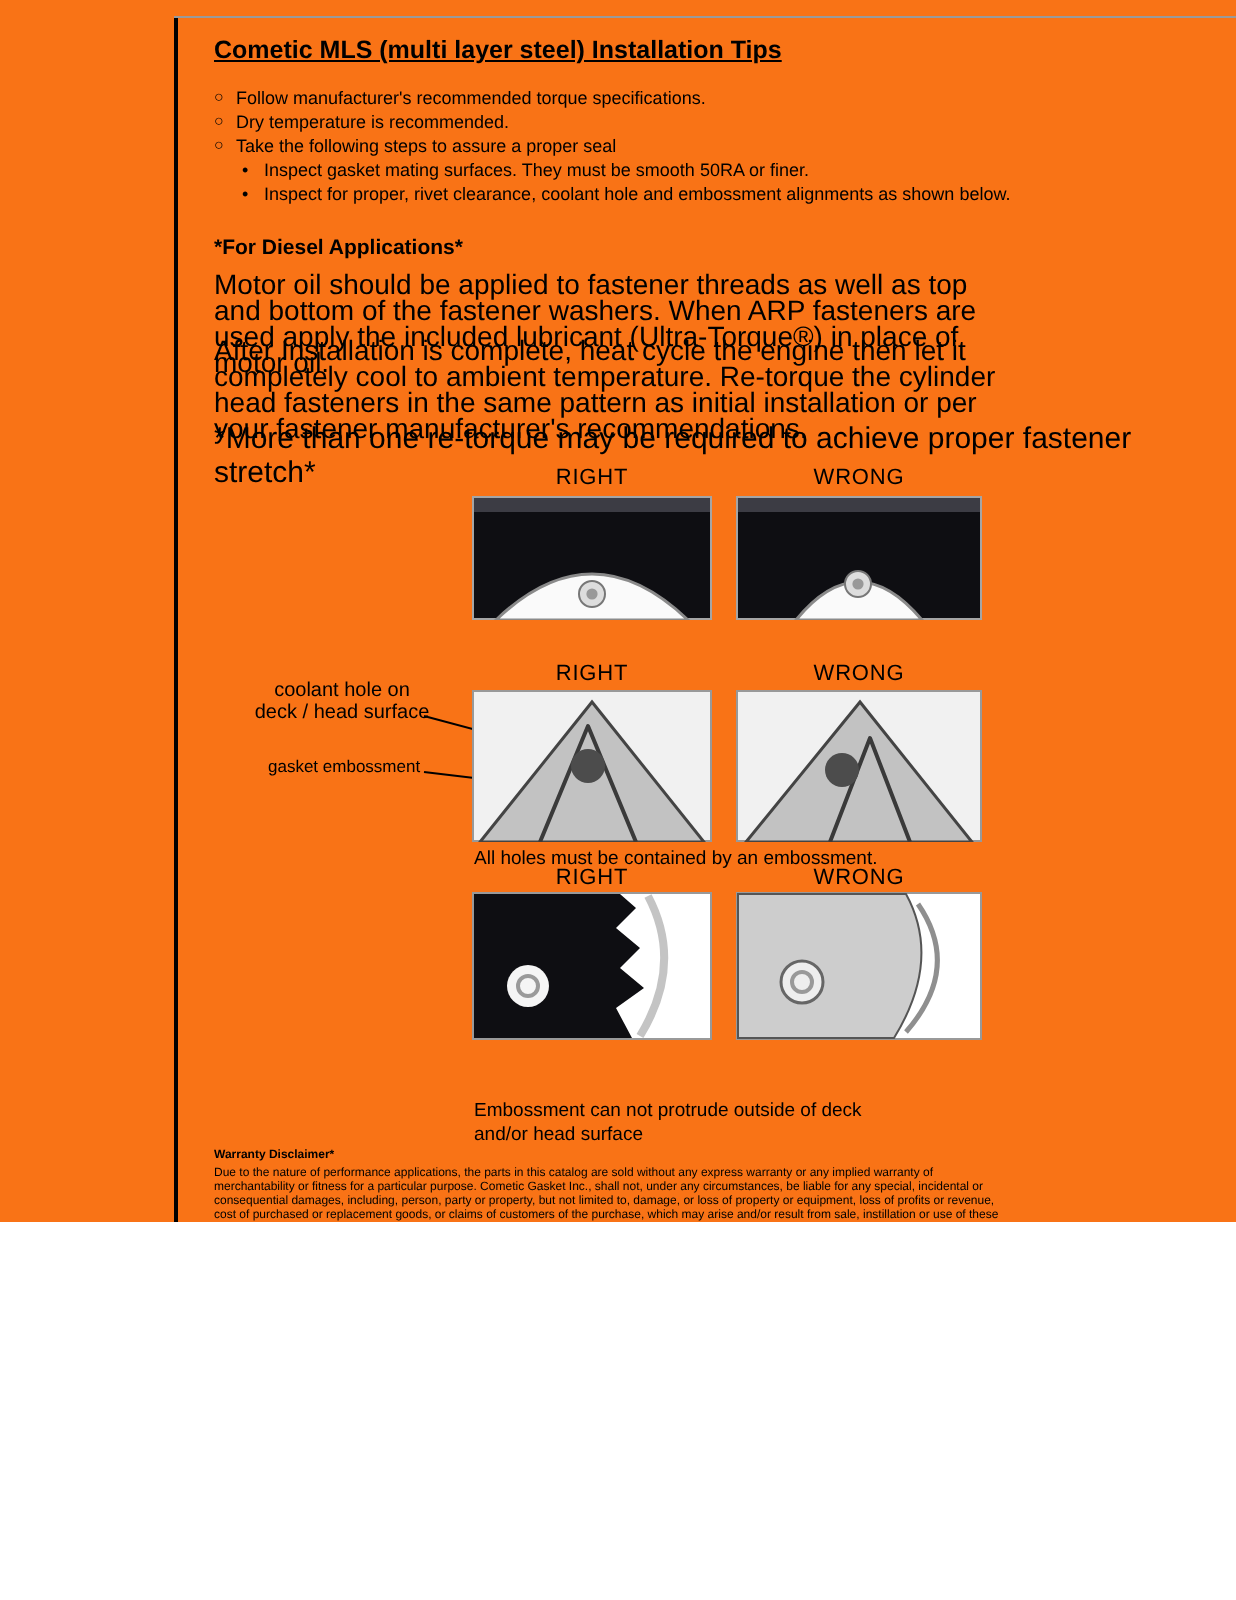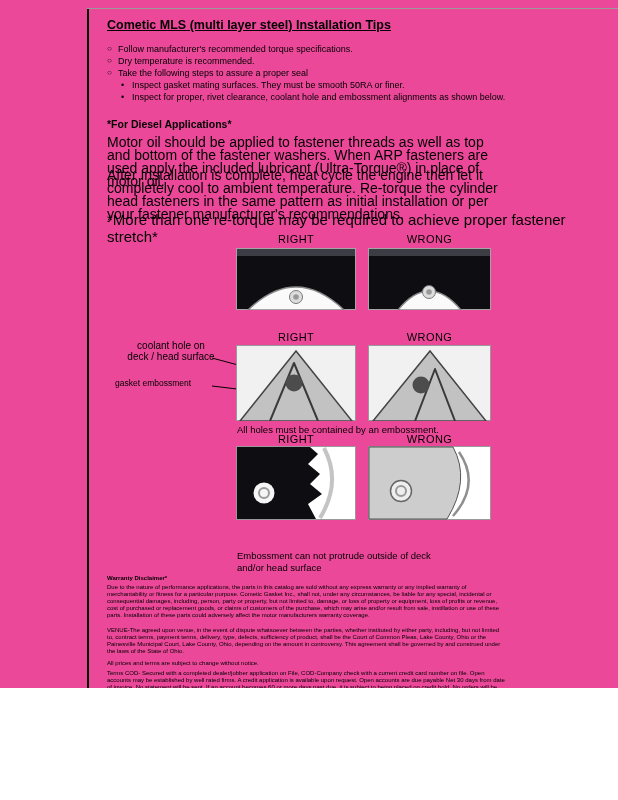--- a/index.html
+++ b/index.html
@@ -1,18 +1,18 @@
 <!DOCTYPE html>
 <html><head>
 <meta charset="utf-8">
 <style>
   * { margin:0; padding:0; box-sizing:border-box; }
   html,body { width:618px; height:800px; }
   body { font-family:"Liberation Sans", sans-serif; background:#ffffff; color:#000; }
-  .page { position:relative; width:618px; height:688px; background:#ec4899; overflow:hidden; }
+  .page { position:relative; width:618px; height:611px; background:#f97316; overflow:hidden; }
 
   .rule-v { position:absolute; left:87px; top:8px; width:2px; height:786px; background:#000; }
   .rule-h { position:absolute; left:87px; top:8px; width:531px; height:1px; background:#9a9a9a; }
 
   .title { position:absolute; left:107px; top:18px; font-size:12.5px; font-weight:bold; text-decoration:underline; white-space:nowrap; }
 
   .tips { position:absolute; left:107px; top:43px; width:430px; font-size:9px; }
   .tip { display:flex; gap:4px; line-height:12px; align-items:flex-start; }
   .tip .mk { font-size:8px; line-height:12px; width:7px; flex:none; }
   .tip.sub { margin-left:14px; }
@@ -31,21 +31,21 @@
 
   .panel { position:absolute; display:block; }
   .p-r1 { top:248px; height:62px; }
   .p-r2 { top:345px; height:76px; }
   .p-r3 { top:446px; height:74px; }
 
   .cap { position:absolute; left:237px; font-size:9.5px; line-height:12px; }
   .c1 { top:314px; } .c2 { top:424px; } .c3 { top:522px;margin-top:28px; }
 
   .co-label { position:absolute; left:126px; top:341px; width:90px; text-align:center; font-size:10px; line-height:10.5px; }
-  .em-label { position:absolute; left:115px; top:378px; font-size:8.5px; }
+  .em-label { position:absolute; left:134px; top:378px; font-size:8.5px; }
   .connectors { position:absolute; left:210px; top:350px; width:90px; height:50px; }
 
   .dh { position:absolute; left:107px; top:575px; font-size:6px; font-weight:bold; }
   .dp { position:absolute; left:107px; width:400px; font-size:6px; line-height:7px; }
   .dp1 { top:584px; } .dp2 { top:627px; } .dp3 { top:660px; }
   .dp4 { top:670px; } .dp5 { top:712px; } .dp6 { top:736px; } .dp7 { top:744px; }
 
   .footer { position:absolute; left:386px; top:785px; font-size:11.5px; letter-spacing:.3px; }
 </style>
 </head>

